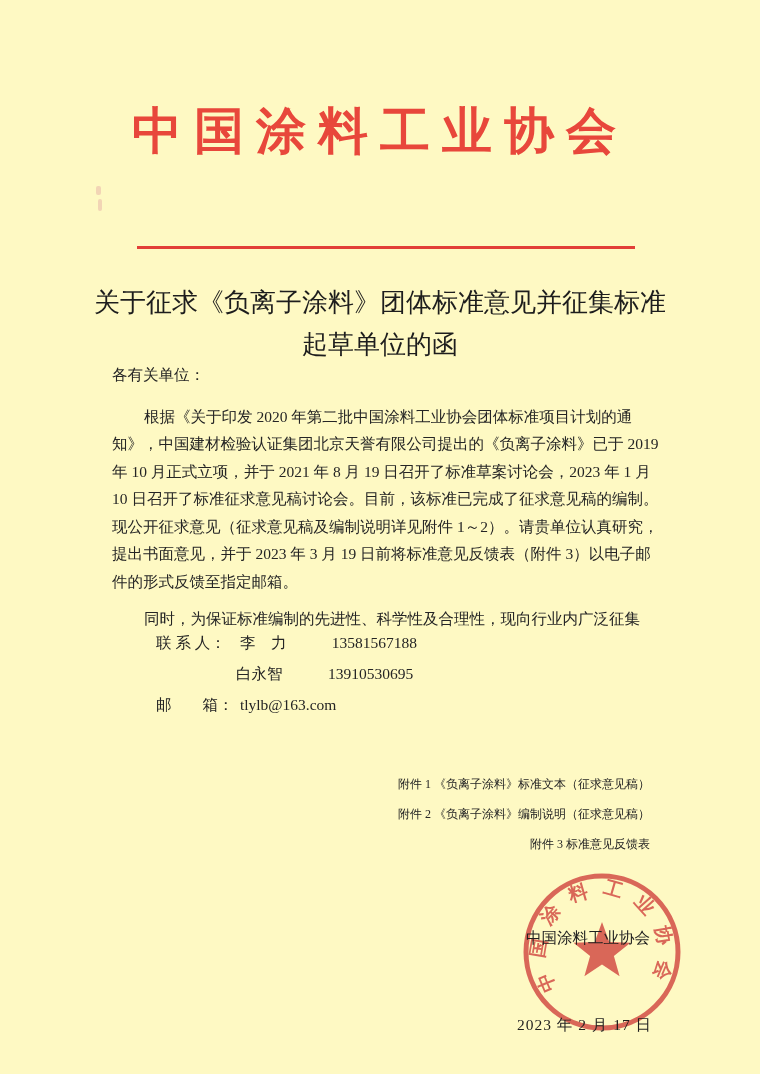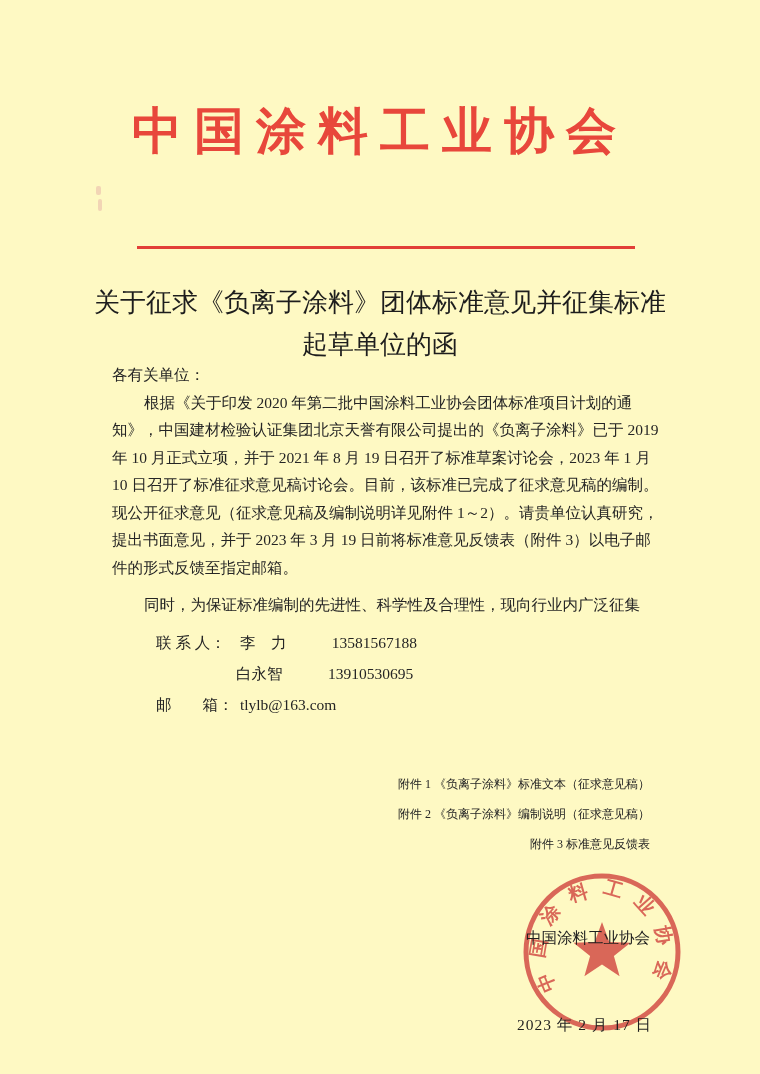--- a/index.html
+++ b/index.html
@@ -18,21 +18,21 @@
   .artifact.a1{left:96px; top:186px; width:5px; height:9px;}
   .artifact.a2{left:98px; top:199px; width:4px; height:12px;}
   .red-rule{position:absolute; top:246px; left:137px; width:498px; height:3px; background:#e23f38;}
   .title{
     position:absolute; top:258px; left:60px; width:640px;
     text-align:center; font-weight:normal; font-size:26px;
     line-height:42px; color:#1d1d1d;margin-top:24px;
   }
   .body-block{position:absolute; top:361px; left:112px; width:538px; font-size:15.5px;}
   .body-block .line{height:27.5px; line-height:27.5px; white-space:nowrap;}
-  .body-block .indent{padding-left:32px;}
+  .body-block .indent{padding-left:32px;margin-top:14px;}
   .body-block .para-gap{margin-top:10px;}
   .contacts{position:absolute; top:627px; left:112px; width:538px; font-size:15.5px;}
   .contact-line{height:31px; line-height:31px; padding-left:44px; white-space:nowrap;}
   .contact-line .c-label{display:inline-block; width:80px;}
   .contact-line .c-name{display:inline-block; width:88px;}
   .contact-line.second{padding-left:124px;}
   .attachments{position:absolute; top:769px; left:112px; width:538px; font-size:12px;text-align:right;}
   .attachment-line{height:30px; line-height:30px; white-space:nowrap;}
   .sig-org{
     position:absolute; top:928px; right:110px; z-index:3;

